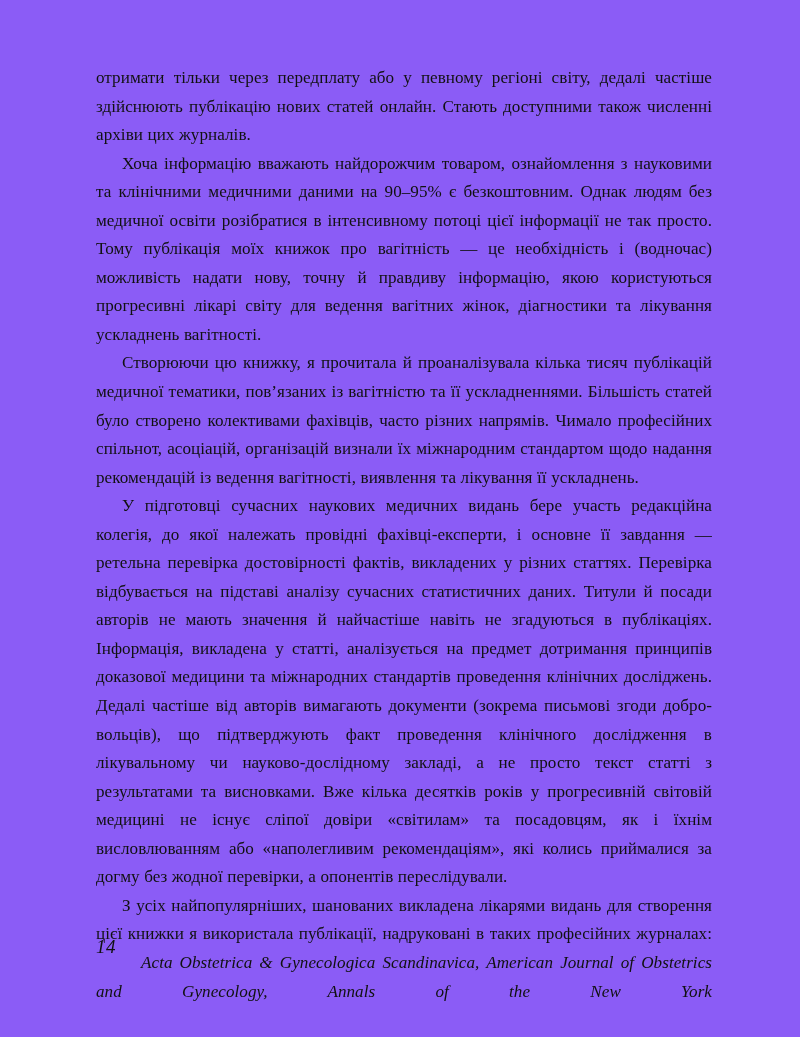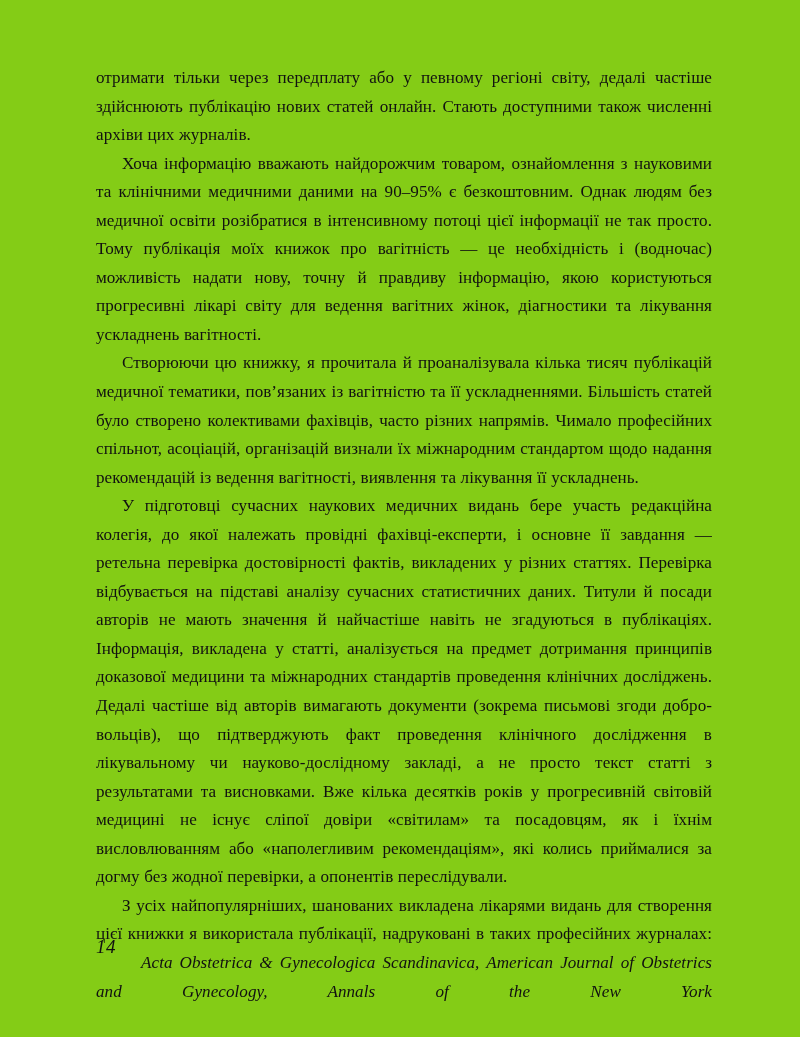--- a/index.html
+++ b/index.html
@@ -13,21 +13,21 @@
     height: 1037px;
     overflow: hidden;
     font-family: "Liberation Serif", "DejaVu Serif", serif;
     color: #111111;
   }
 
   .page {
     position: relative;
     width: 800px;
     height: 1037px;
-    background: #84cc16;
+    background: #8b5cf6;
     box-sizing: border-box;
   }
 
   .text-block {
     position: absolute;
     left: 96px;
     top: 64px;
     width: 616px;
   }
 

